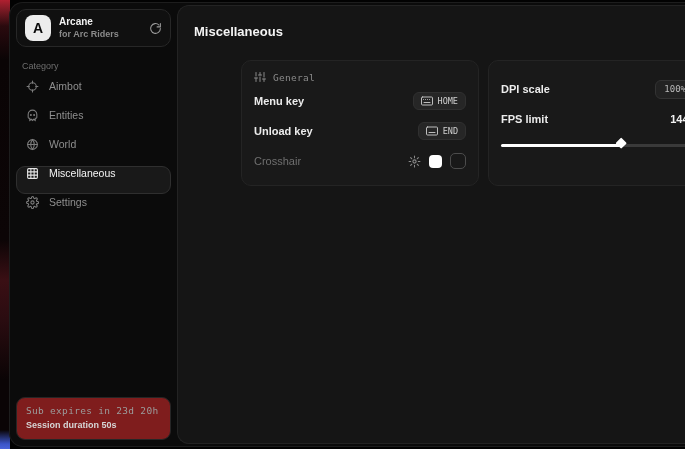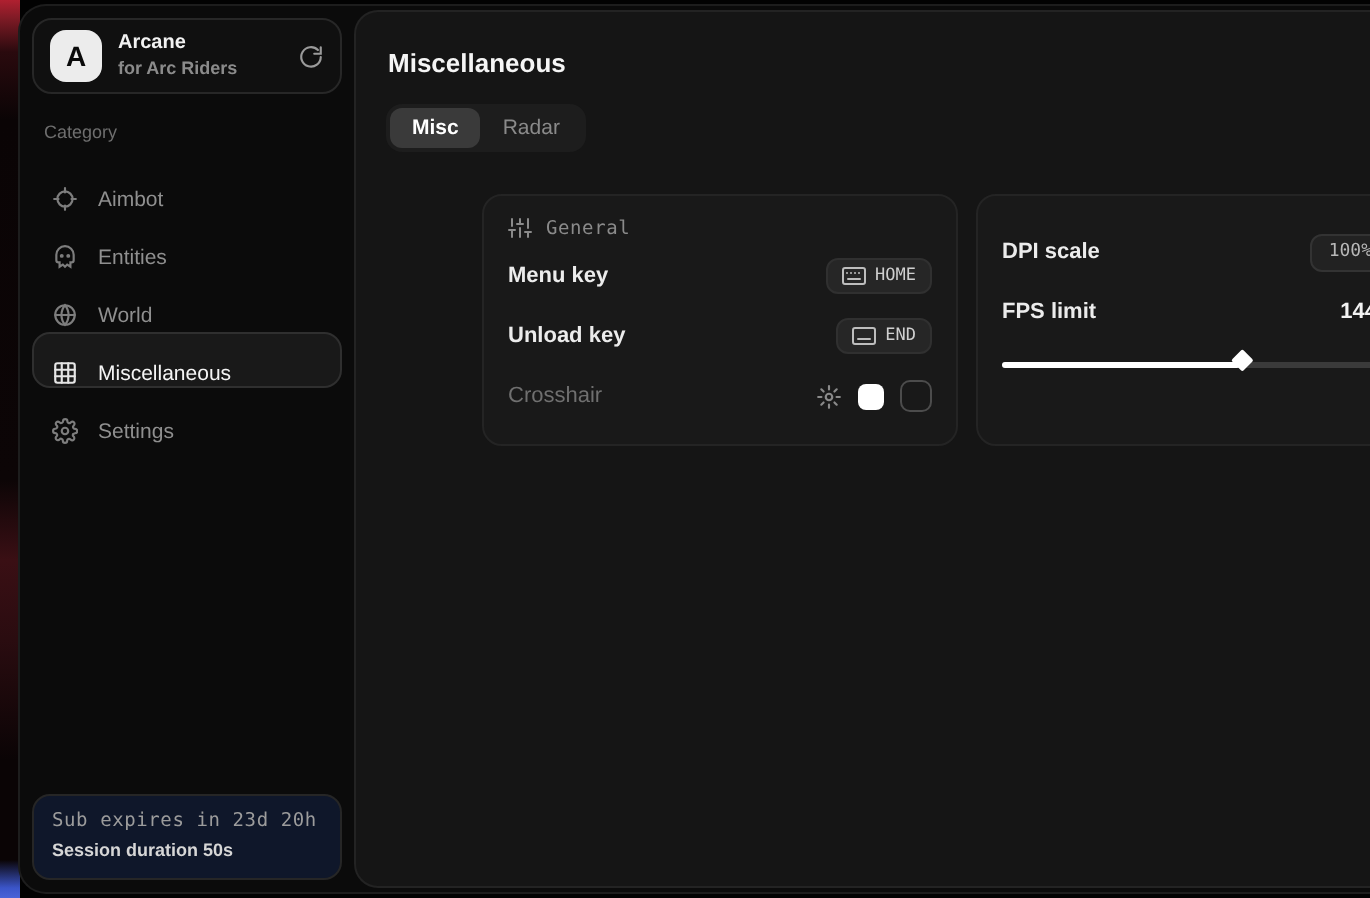--- a/index.html
+++ b/index.html
@@ -47,34 +47,34 @@
     display:flex; align-items:center; justify-content:center;
     font-weight:bold; font-size:14px;
   }
   .app-titles { flex:1; line-height:1.25; }
   .app-name { font-size:10px; font-weight:bold; color:#f2f2f2; }
   .app-sub  { font-size:9px;  color:#8b8b8b;font-weight:bold; }
   .icon-btn { color:#9a9a9a; display:flex; align-items:center; cursor:pointer; }
   .cat-label { font-size:9px; color:#6e6e6e; margin:14px 6px 8px 6px; }
   .nav { display:flex; flex-direction:column; gap:1px; }
   .nav-item {
-    display:flex; align-items:flex-end; gap:10px;
+    display:flex; align-items:flex-start; gap:10px;
     height:28px; padding:0 9px; border-radius:9px;
     font-size:10.5px; color:#8f8f8f; cursor:pointer;
     border:1px solid transparent;
   }
   .nav-item .nav-ic { display:flex; color:#7d7d7d; }
   .nav-item.selected {
     background:#191919; border-color:#2f2f2f; color:#f5f5f5;
   }
   .nav-item.selected .nav-ic { color:#e5e5e5; }
   .side-spacer { flex:1; }
   .sub-card {
     border:1px solid #262626; border-radius:9px;
-    background:#0f172a;
+    background:#7f1d1d;
     padding:6px 9px 7px 9px;
     line-height:1.5;
   }
   .sub-line1 { font-family:"DejaVu Sans Mono", monospace; font-size:9.5px; color:#9c9c9c; letter-spacing:0.3px;}
   .sub-line2 { font-size:9px; font-weight:bold; color:#d6d6d6; }
   
   .main {
     flex:1; margin:2px 0;
     background:#151515;
     border:1px solid #232323; border-right:none;
@@ -246,24 +246,20 @@
       <div class="sub-line1">Sub expires in 23d 20h</div>
       <div class="sub-line2">Session duration 50s</div>
     </div>
 
   </div>
 
   <div class="main">
 
     <div class="page-title">Miscellaneous</div>
 
-    <div class="tabbar">
-      <div class="tab selected">Misc</div>
-      <div class="tab">Radar</div>
-    </div>
 
     <div class="cards-row">
 
       <div class="card">
         <div class="card-head">
           <span class="hd-ic">
             <svg width="12" height="12" viewBox="0 0 24 24" fill="none" stroke="currentColor" stroke-width="2" stroke-linecap="round">
               <path d="M4 21v-7M4 10V3M12 21v-9M12 8V3M20 21v-5M20 12V3"></path>
               <path d="M1 14h6M9 8h6M17 16h6"></path>
             </svg>

